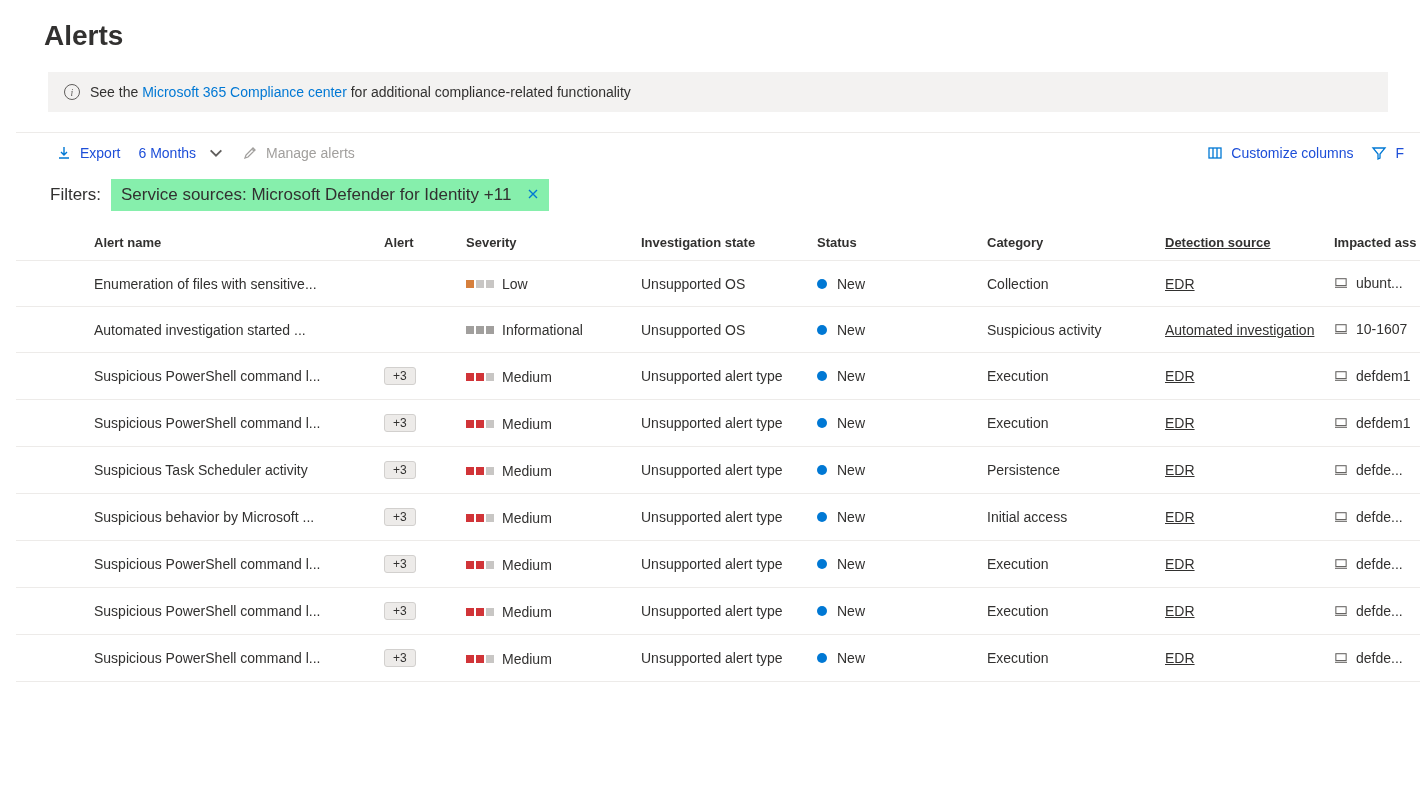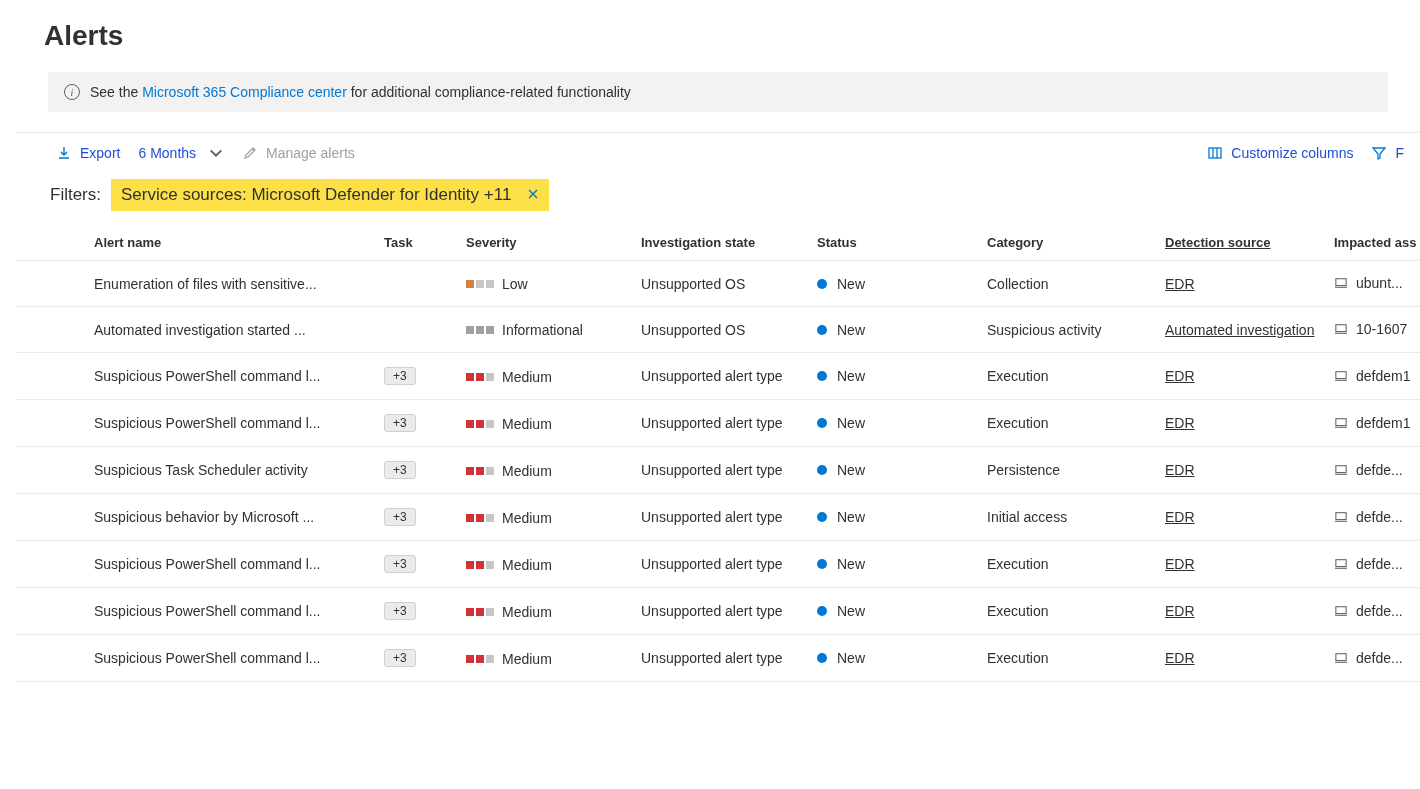--- a/index.html
+++ b/index.html
@@ -63,21 +63,21 @@
     margin-left: 4px;
   }
   .filters-row {
     display: flex;
     align-items: center;
     padding: 6px 16px 14px 34px;
     gap: 10px;
     font-size: 17px;
   }
   .filter-chip {
-    background: #fde047;
+    background: #86efac;
     padding: 6px 10px;
     display: inline-flex;
     align-items: center;
     gap: 16px;
   }
   .filter-chip .close { color: #0078d4; cursor: pointer; font-size: 14px; }
   .table-wrap { width: 100%; overflow-x: hidden; }
   .header-row, .data-row {
     display: flex;
     align-items: center;
@@ -198,21 +198,21 @@
             <path d="M2 2l8 8M10 2l-8 8"></path>
           </svg>
       </span>
     </span>
   </div>
 
   <div class="table-wrap">
     <div class="header-row">
       <div class="col-check"></div>
       <div class="col-name">Alert name</div>
-      <div class="col-tags">Task</div>
+      <div class="col-tags">Alert</div>
       <div class="col-sev">Severity</div>
       <div class="col-inv">Investigation state</div>
       <div class="col-status">Status</div>
       <div class="col-cat">Category</div>
       <div class="col-det">Detection source</div>
       <div class="col-asset">Impacted ass</div>
     </div>
     <div id="rows-host">
         <div class="data-row">
           <div class="col-check"></div>

